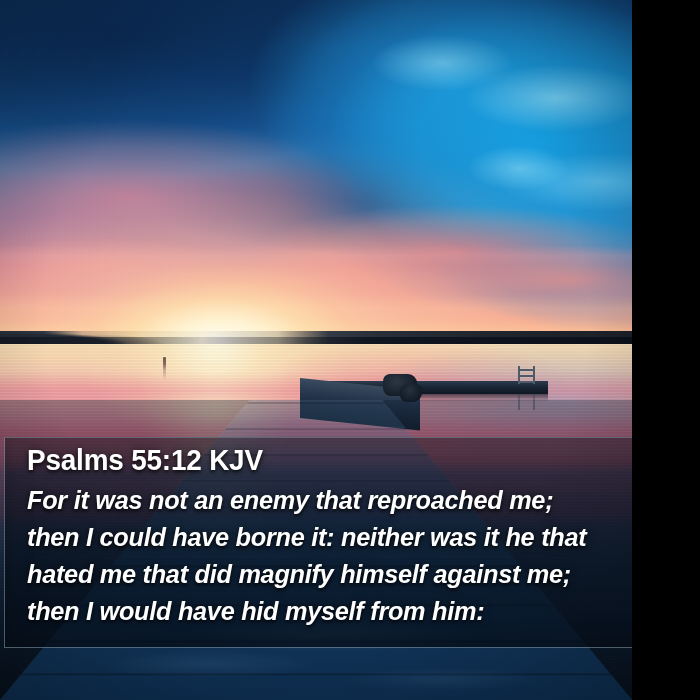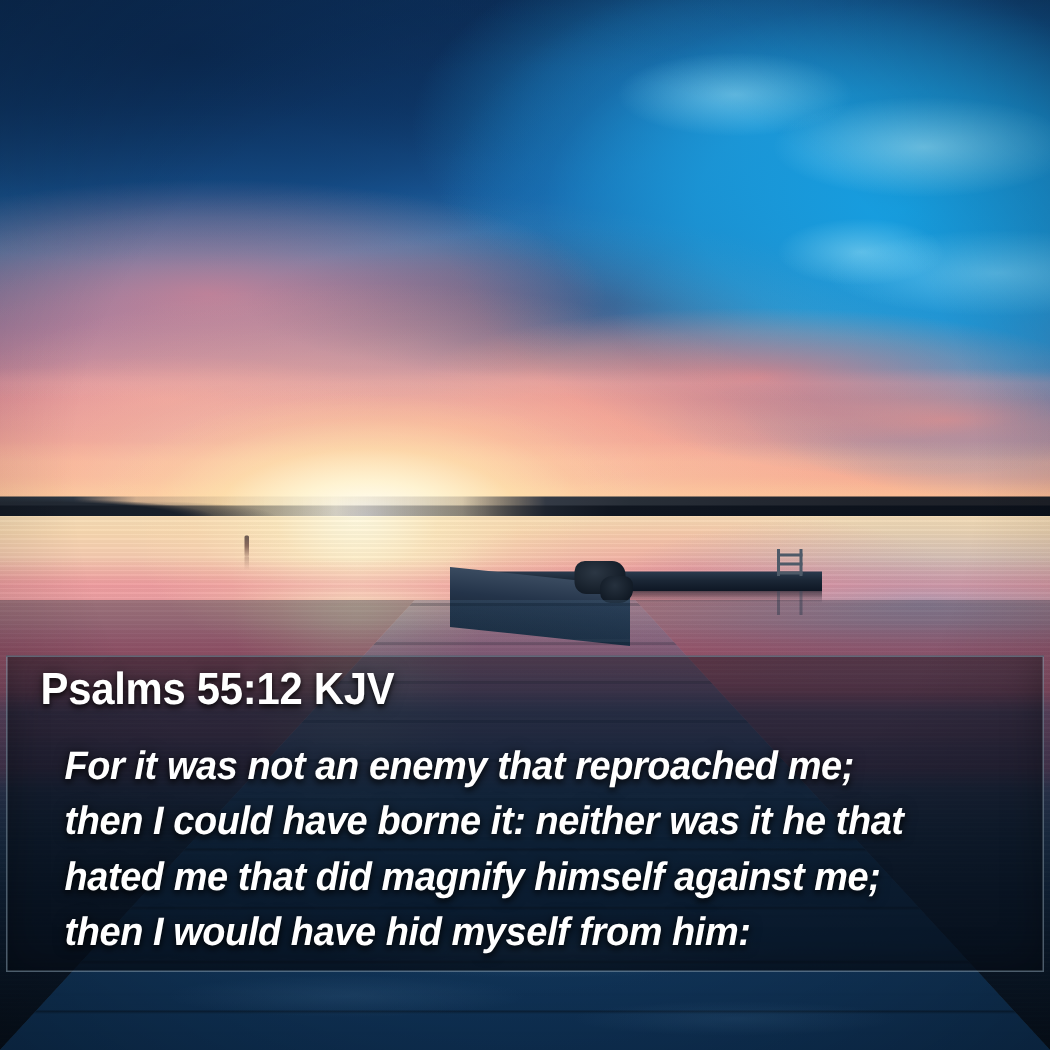--- a/index.html
+++ b/index.html
@@ -1,18 +1,18 @@
 <!DOCTYPE html>
 <html><head>
 <meta charset="utf-8">
 <style>
   html,body{margin:0;padding:0;background:#000;}
   #stage{
     position:relative;
-    width:700px;height:700px;
+    width:632px;height:700px;
     overflow:hidden;
     font-family:"Liberation Sans","DejaVu Sans",sans-serif;
     background:#0d2d52;
   }
   .layer{position:absolute;inset:0;}
 
   
   .sky-base{
     background:
       linear-gradient(to bottom,
@@ -282,21 +282,21 @@
     font-weight:bold;
     letter-spacing:-0.2px;
     line-height:1.05;
     margin:0 0 6px 0;
     text-shadow:0 2px 4px rgba(0,0,0,.75), 0 0 10px rgba(0,0,0,.55);
     transform:scaleX(.93);
     transform-origin:left center;
     white-space:nowrap;
   }
   .verse{
-    margin:16px;
+    margin:0;
     padding:0;
     list-style:none;
   }
   .verse li{
     color:#ffffff;
     font-size:26.5px;
     font-weight:bold;
     font-style:italic;
     line-height:37px;
     letter-spacing:-0.3px;

